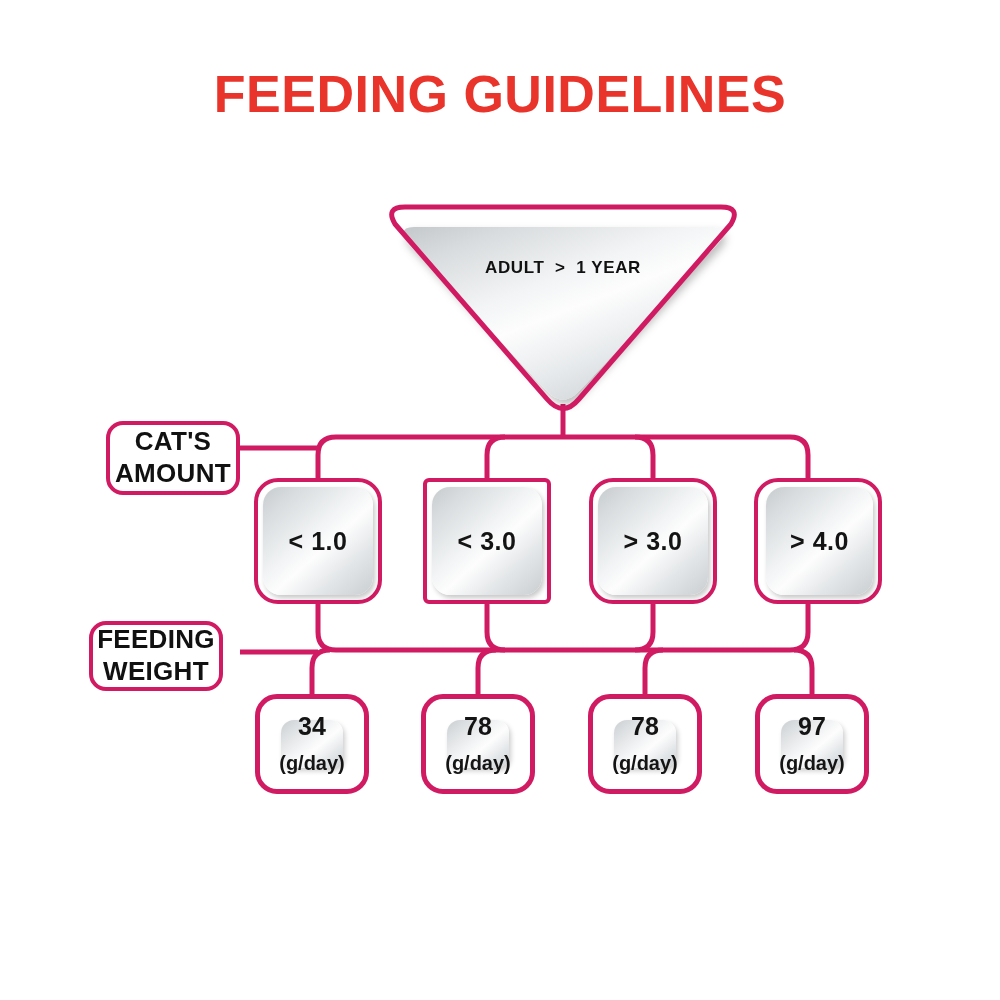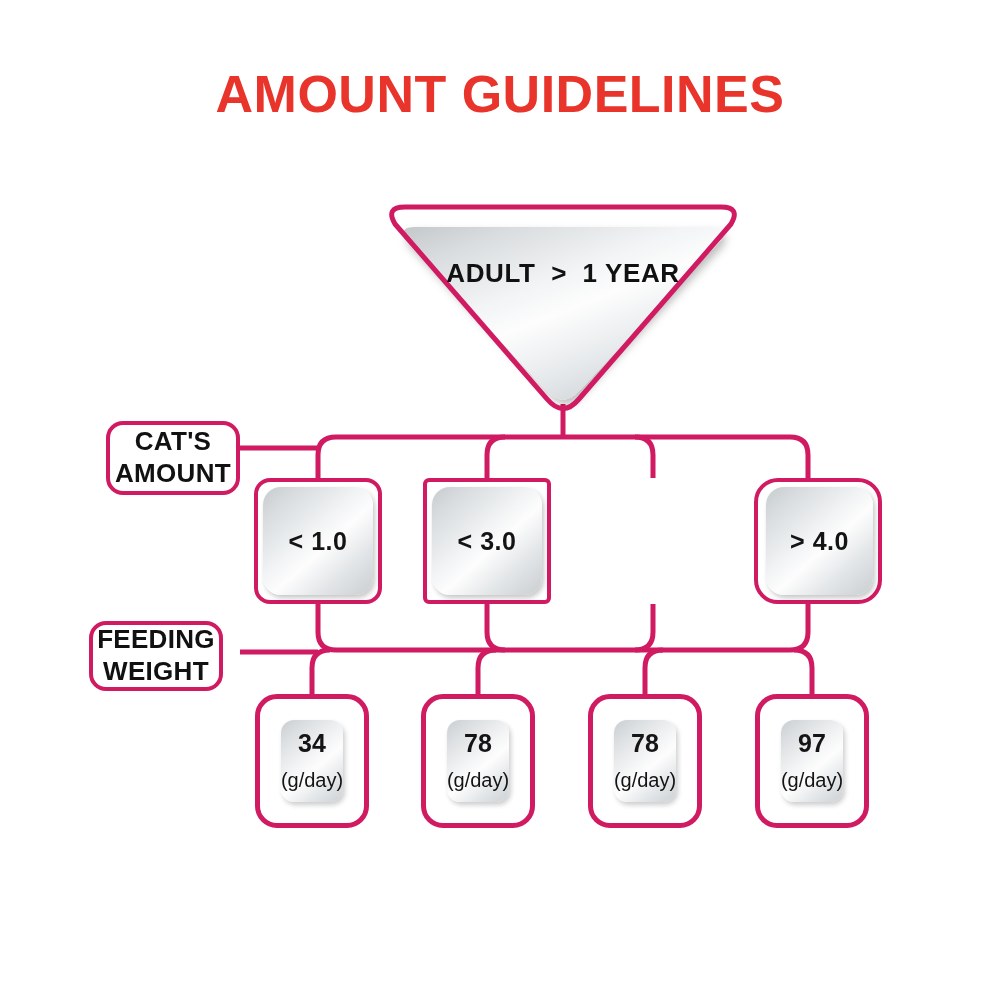--- a/index.html
+++ b/index.html
@@ -56,21 +56,21 @@
     position: absolute;
     left: 0;
     top: 0;
   }
   #triangle-label {
     position: absolute;
     left: 0;
     top: 56px;
     width: 360px;
     text-align: center;
-    font-size: 26px;
+    font-size: 17px;
     font-weight: 800;
     color: #111111;
     letter-spacing: 0.6px;
     white-space: pre;
   }
 
   
   .side-label {
     position: absolute;
     box-sizing: border-box;
@@ -126,21 +126,21 @@
     letter-spacing: 0.5px;
     white-space: pre;
   }
 
   
   .amount-box {
     position: absolute;
     box-sizing: border-box;
     top: 694px;
     width: 114px;
-    height: 134px;
+    height: 100px;
     border: 5px solid #D01A62;
     border-radius: 22px;
     background: #ffffff;
     padding: 21px;
     z-index: 3;
   }
   .amount-box .inner {
     width: 100%;
     height: 100%;
     box-sizing: border-box;
@@ -159,31 +159,31 @@
     justify-content: center;
     color: #141414;
   }
   .amount-box .amt-value {
     font-size: 25px;
     font-weight: 600;
     line-height: 1.05;
   }
   .amount-box .amt-unit {
     font-size: 20px;
-    font-weight: 400;
+    font-weight: 700;
     line-height: 1.2;
     margin-top: 12px;
   }
 </style>
 </head>
 <body>
 
 <div id="stage">
 
-  <div id="title">AMOUNT GUIDELINES</div>
+  <div id="title">FEEDING GUIDELINES</div>
 
   <svg id="wires" viewBox="0 0 1000 1000" width="1000" height="1000">
     <g fill="none" stroke="#D01A62" stroke-width="5" stroke-linecap="butt">
 
       <path d="M 563,404 L 563,437"></path>
 
       <path d="M 318,478 L 318,455 Q 318,437 336,437 L 790,437 Q 808,437 808,455 L 808,478"></path>
       <path d="M 487,478 L 487,455 Q 487,437 505,437"></path>
       <path d="M 653,478 L 653,455 Q 653,437 635,437"></path>
 
@@ -232,26 +232,29 @@
     </span>
   </div>
 
   <div class="side-label" id="label-amount">
     <span>
       <span>FEEDING</span><br>
       <span>WEIGHT</span>
     </span>
   </div>
 
-  <div class="weight-box" style="left:254px;border-radius:16px;">
+  <div class="weight-box" style="left:254px;">
     <div class="inner">&lt; 1.0</div>
   </div>
   <div class="weight-box" style="left:423px;border-radius:6px;">
     <div class="inner">&lt; 3.0</div>
   </div>
+  <div class="weight-box" style="left:589px;">
+    <div class="inner">&gt; 3.0</div>
+  </div>
   <div class="weight-box" style="left:754px;padding-left:8px;">
     <div class="inner">&gt; 4.0</div>
   </div>
 
   <div class="amount-box" style="left:255px;">
     <div class="inner">
       <span class="amt-value">34</span>
       <span class="amt-unit">(g/day)</span>
     </div>
   </div>

